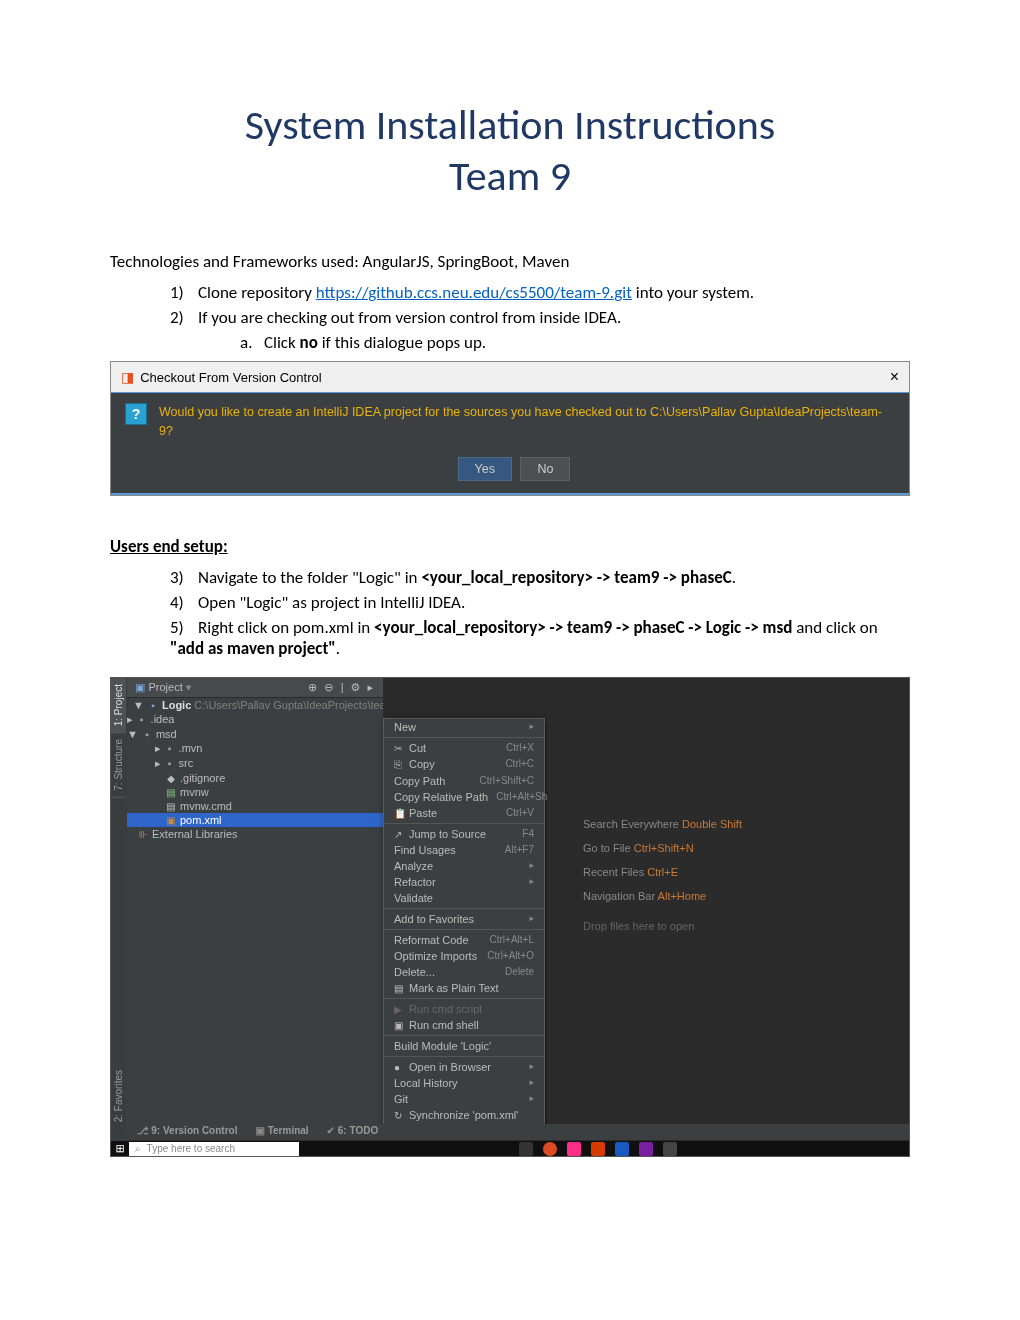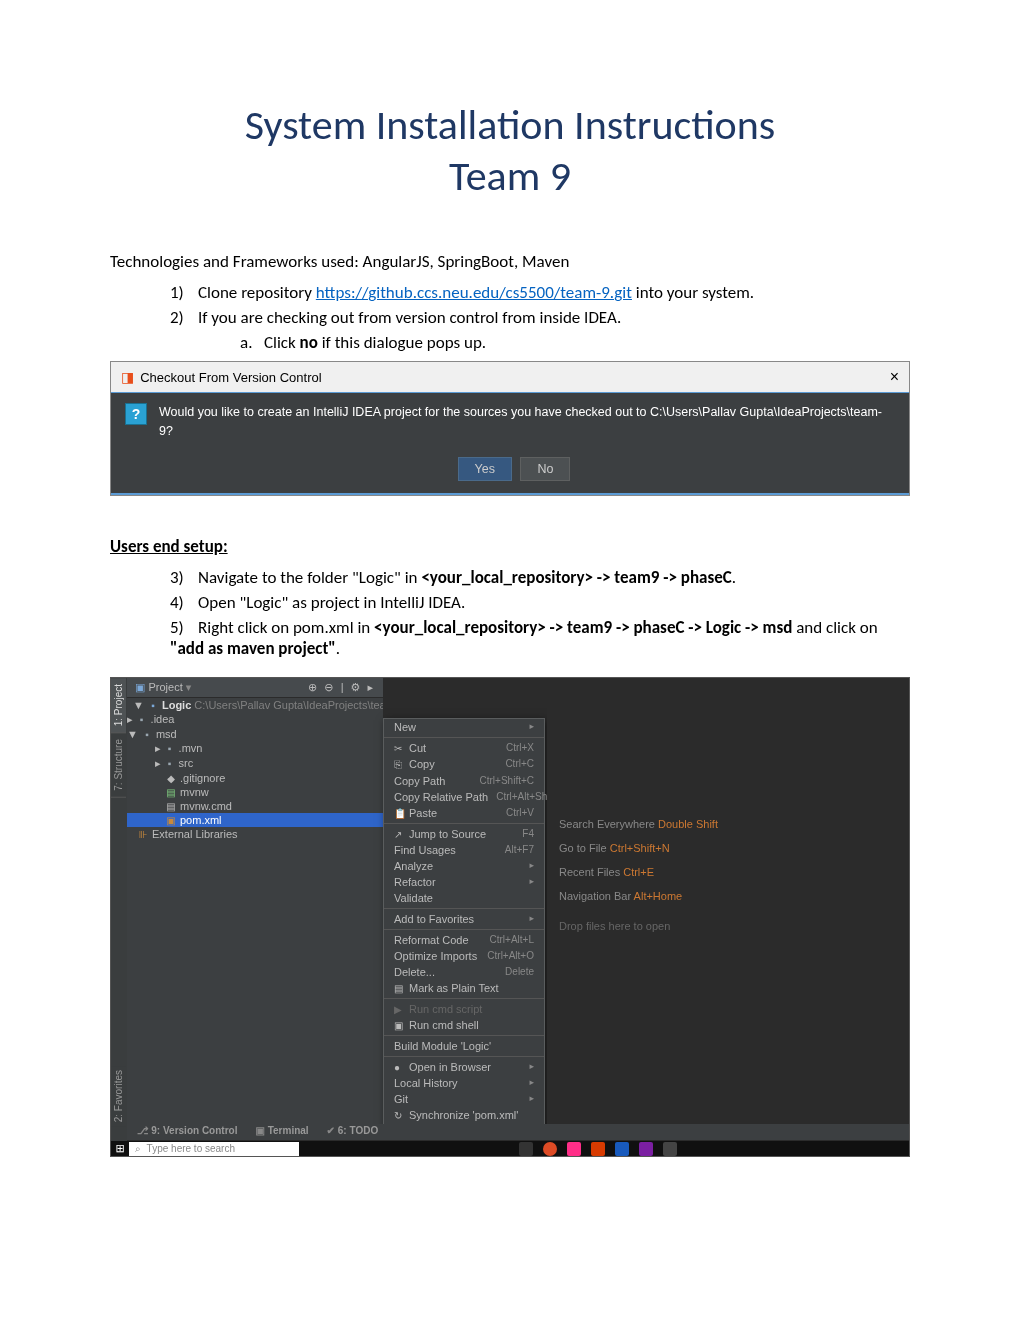--- a/index.html
+++ b/index.html
@@ -16,21 +16,21 @@
 
   
   .dialog { border: 1px solid #888; margin: 8px 0 0 0; width: 100%; font-family: 'Segoe UI', sans-serif; }
   .dialog-title { background: #f0f0f0; padding: 6px 10px; display: flex; align-items: center; border-bottom: 1px solid #5b9bd5; }
   .dialog-title .icon { color: #e84e1b; margin-right: 6px; font-size: 14px; }
   .dialog-title .txt { font-size: 13px; flex: 1; }
   .dialog-title .close { font-size: 16px; color: #000; }
   .dialog-body { background: #3c3f41; padding: 10px 14px 6px 14px; }
   .dialog-msg { display: flex; gap: 12px; }
   .dialog-msg .q { width: 22px; height: 22px; background: #2aa1d3; border: 1px solid #1a7090; display: flex; align-items: center; justify-content: center; color: #fff; font-size: 14px; font-weight: bold; }
-  .dialog-msg .m { color: #ffffff; font-size: 12.5px; line-height: 1.5; }
+  .dialog-msg .m { color: #eab308; font-size: 12.5px; line-height: 1.5; }
   .dialog-btns { text-align: center; padding: 10px 0 12px 8px; background: #3c3f41; border-bottom: 2px solid #5b9bd5; }
   .dialog-btns button { background: #365880; color: #ccc; border: 1px solid #4a6a8a; padding: 4px 16px; font-size: 12.5px; margin: 0 2px; }
   .dialog-btns button.no { background: #4c5052; border-color: #5e6060; }
 
   
   .ide { width: 100%; height: 480px; background: #2b2b2b; font-family: 'Segoe UI', sans-serif; font-size: 11px; position: relative; overflow: hidden; margin-top: 18px; border: 1px solid #555; }
   .ide-leftrail { position: absolute; left: 0; top: 0; width: 16px; height: 100%; background: #3a3d3e; color: #999; }
   .ide-leftrail .tab { writing-mode: vertical-rl; transform: rotate(180deg); font-size: 10px; padding: 6px 2px; border-top: 1px solid #555; white-space: nowrap; }
   .ide-leftrail .tab.active { background: #4e5254; color: #ddd; }
   .ide-tree { position: absolute; left: 16px; top: 0; width: 256px; height: calc(100% - 32px); background: #3c3f41; color: #bbb; }
@@ -47,21 +47,21 @@
   .pl4 { padding-left: 6px; } .pl8 { padding-left: 0; } .pl12 { padding-left: 28px; }
 
   .ide-menu { position: absolute; left: 272px; top: 40px; width: 162px; background: #3c3f41; border: 1px solid #5a5d5e; box-shadow: 2px 2px 8px rgba(0,0,0,0.5); color: #bbb; }
   .menu-item { padding: 2px 10px; font-size: 11px; display: flex; justify-content: space-between; gap: 8px; white-space: nowrap; }
   .menu-item.disabled { color: #666; }
   .menu-sep { height: 1px; background: #555; margin: 2px 0; }
   .menu-sc { color: #888; font-size: 10px; }
   .menu-arrow { color: #888; font-size: 9px; }
   .menu-ic { display: inline-block; width: 12px; font-size: 10px; margin-right: 3px; }
 
-  .ide-editor { position: absolute; left: 436px; top: 0; right: 10px; height: calc(100% - 32px); background: #2b2b2b; color: #888; padding: 140px 12px; }
+  .ide-editor { position: absolute; left: 436px; top: 0; right: 10px; height: calc(100% - 32px); background: #2b2b2b; color: #888; padding: 140px 36px; }
   .ed-line { margin-bottom: 12px; font-size: 11px; }
   .ed-line .key { color: #cc7832; }
   .ed-dropzone { margin-top: 18px; color: #666; }
 
   .ide-bottombar { position: absolute; left: 16px; bottom: 16px; right: 0; height: 16px; background: #3c3f41; display: flex; gap: 18px; padding: 1px 10px; font-size: 10px; color: #999; font-weight: bold; }
   .ide-statusbar { position: absolute; left: 16px; bottom: 0; right: 0; height: 16px; background: #3c3f41; color: #aaa; font-size: 10px; padding: 1px 8px; border-top: 1px solid #2b2b2b; }
   .ide-favrail { position: absolute; left: 0; bottom: 30px; width: 16px; }
   .ide-favrail .tab { writing-mode: vertical-rl; transform: rotate(180deg); font-size: 10px; padding: 4px 2px; color: #999; background: #3a3d3e; }
 
   .taskbar { position: absolute; left: 0; bottom: -1px; right: 0; height: 16px; background: #101010; display: flex; align-items: center; }

